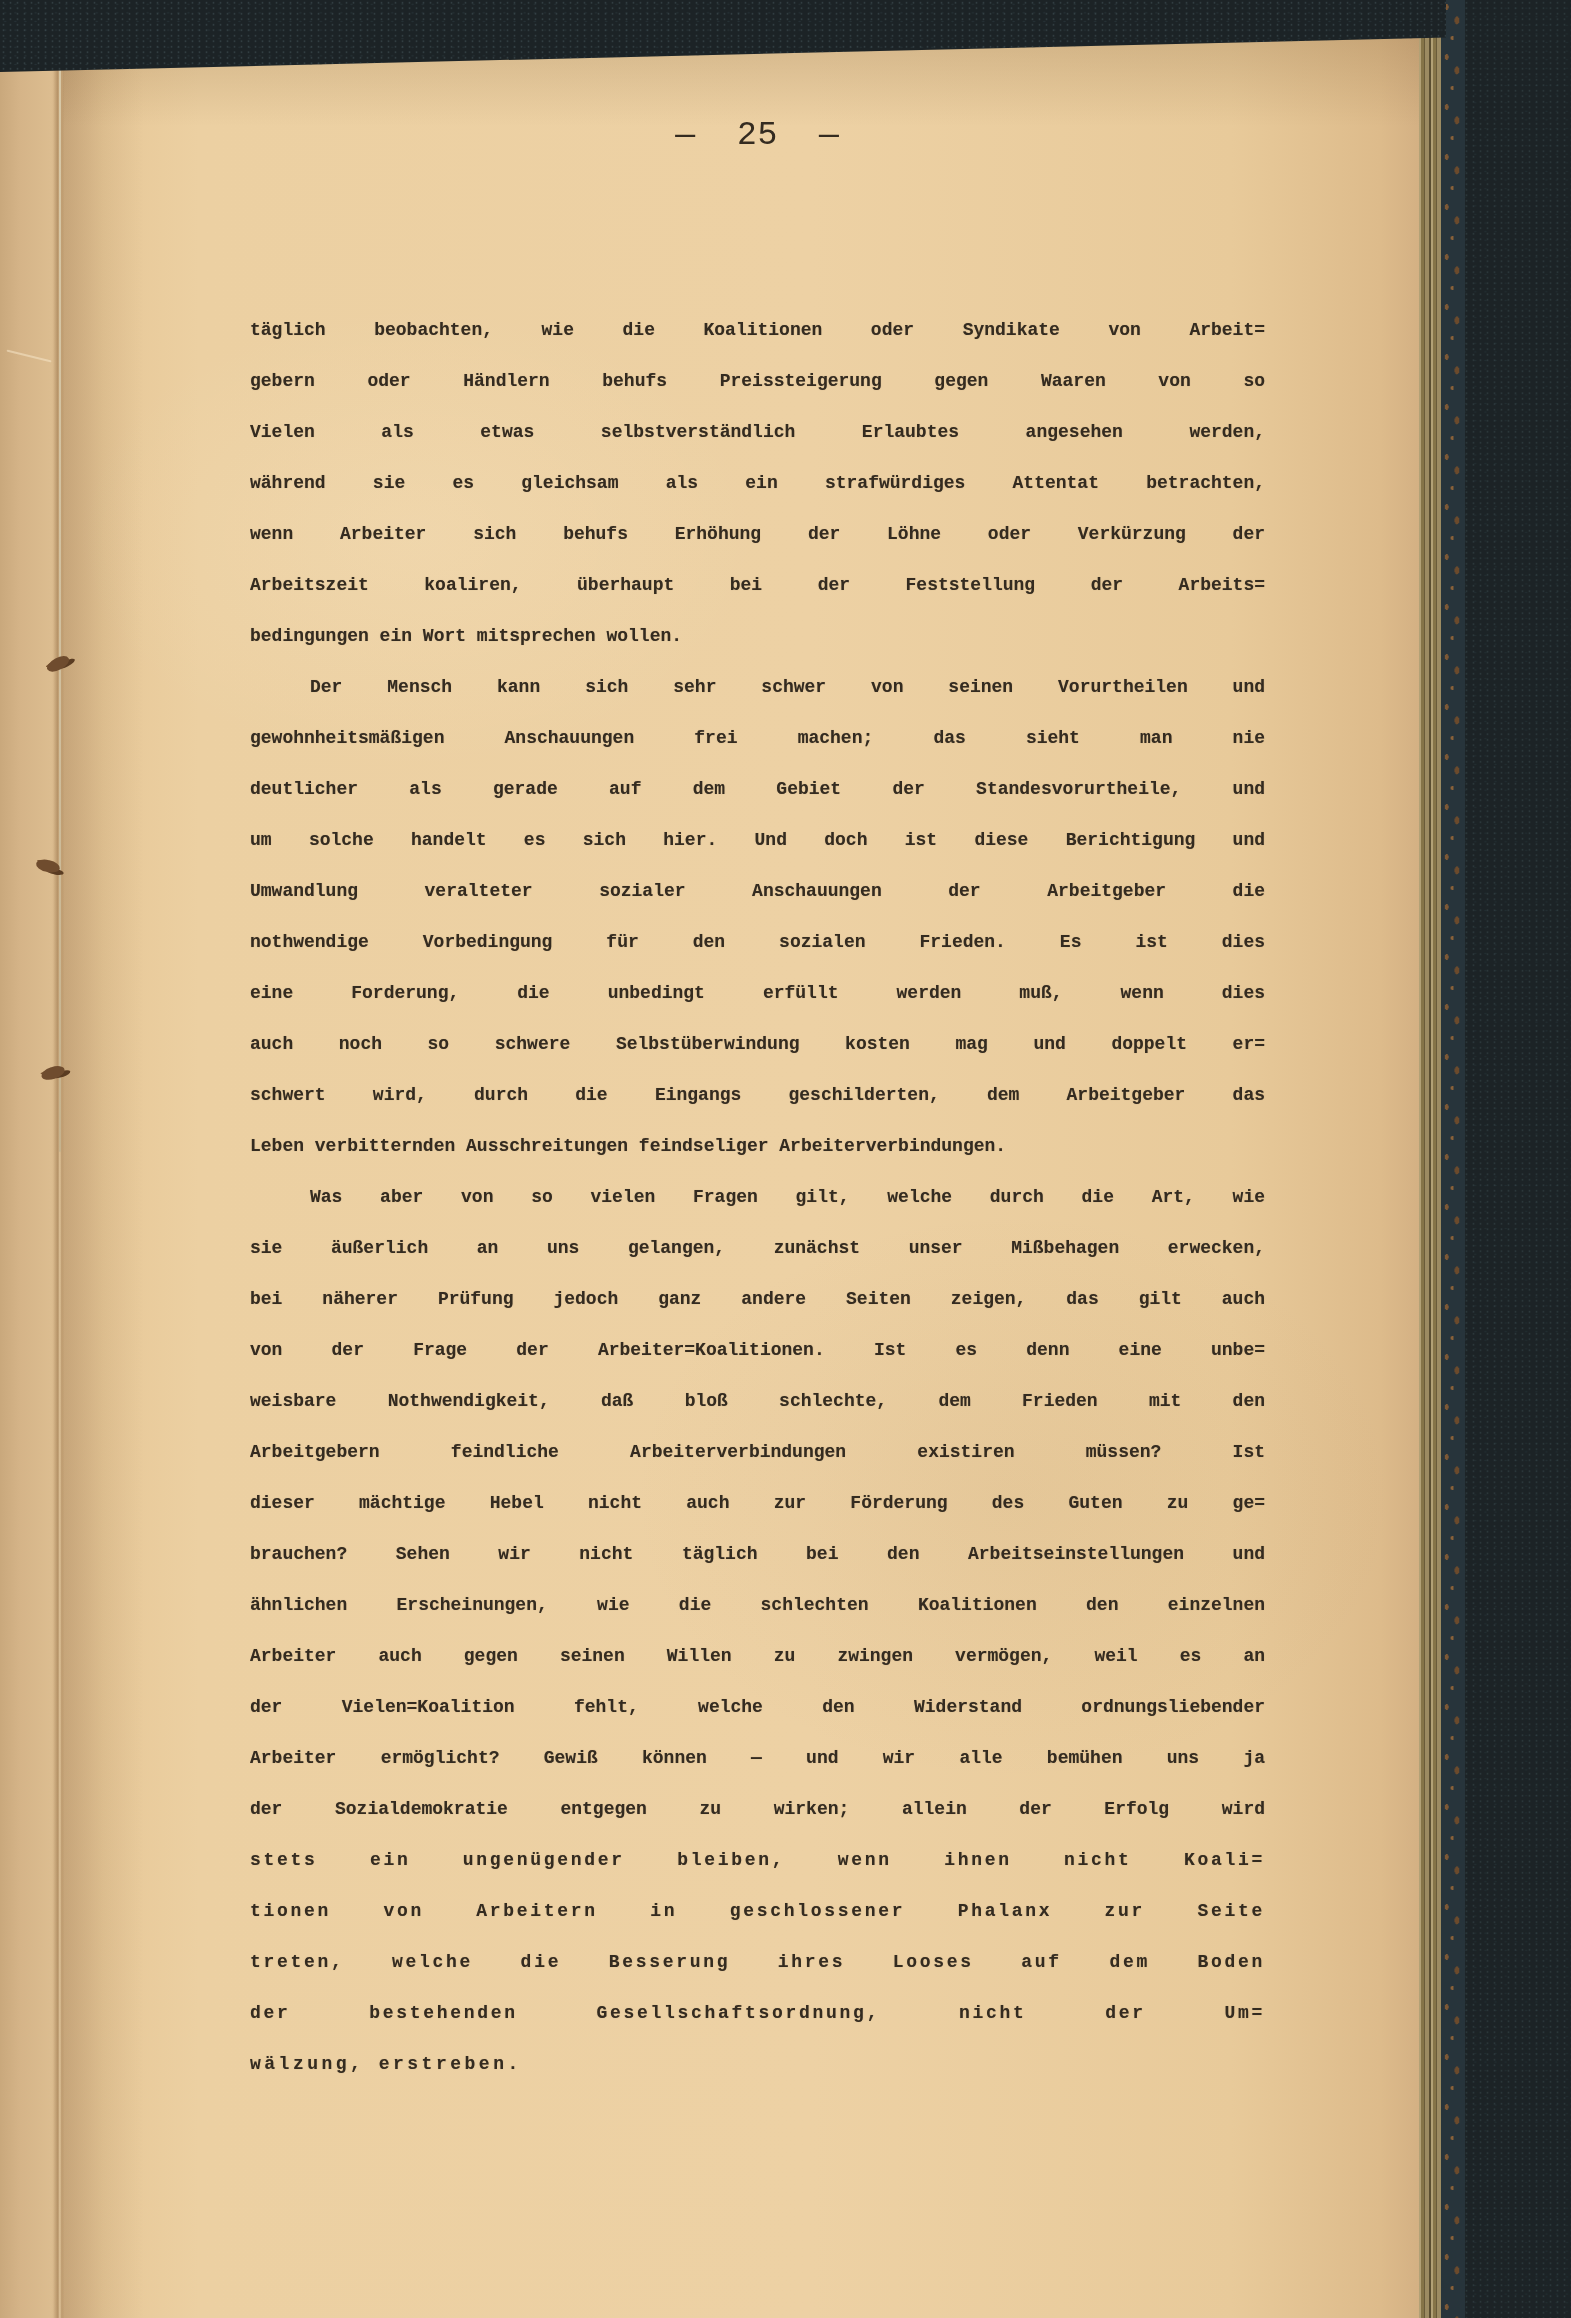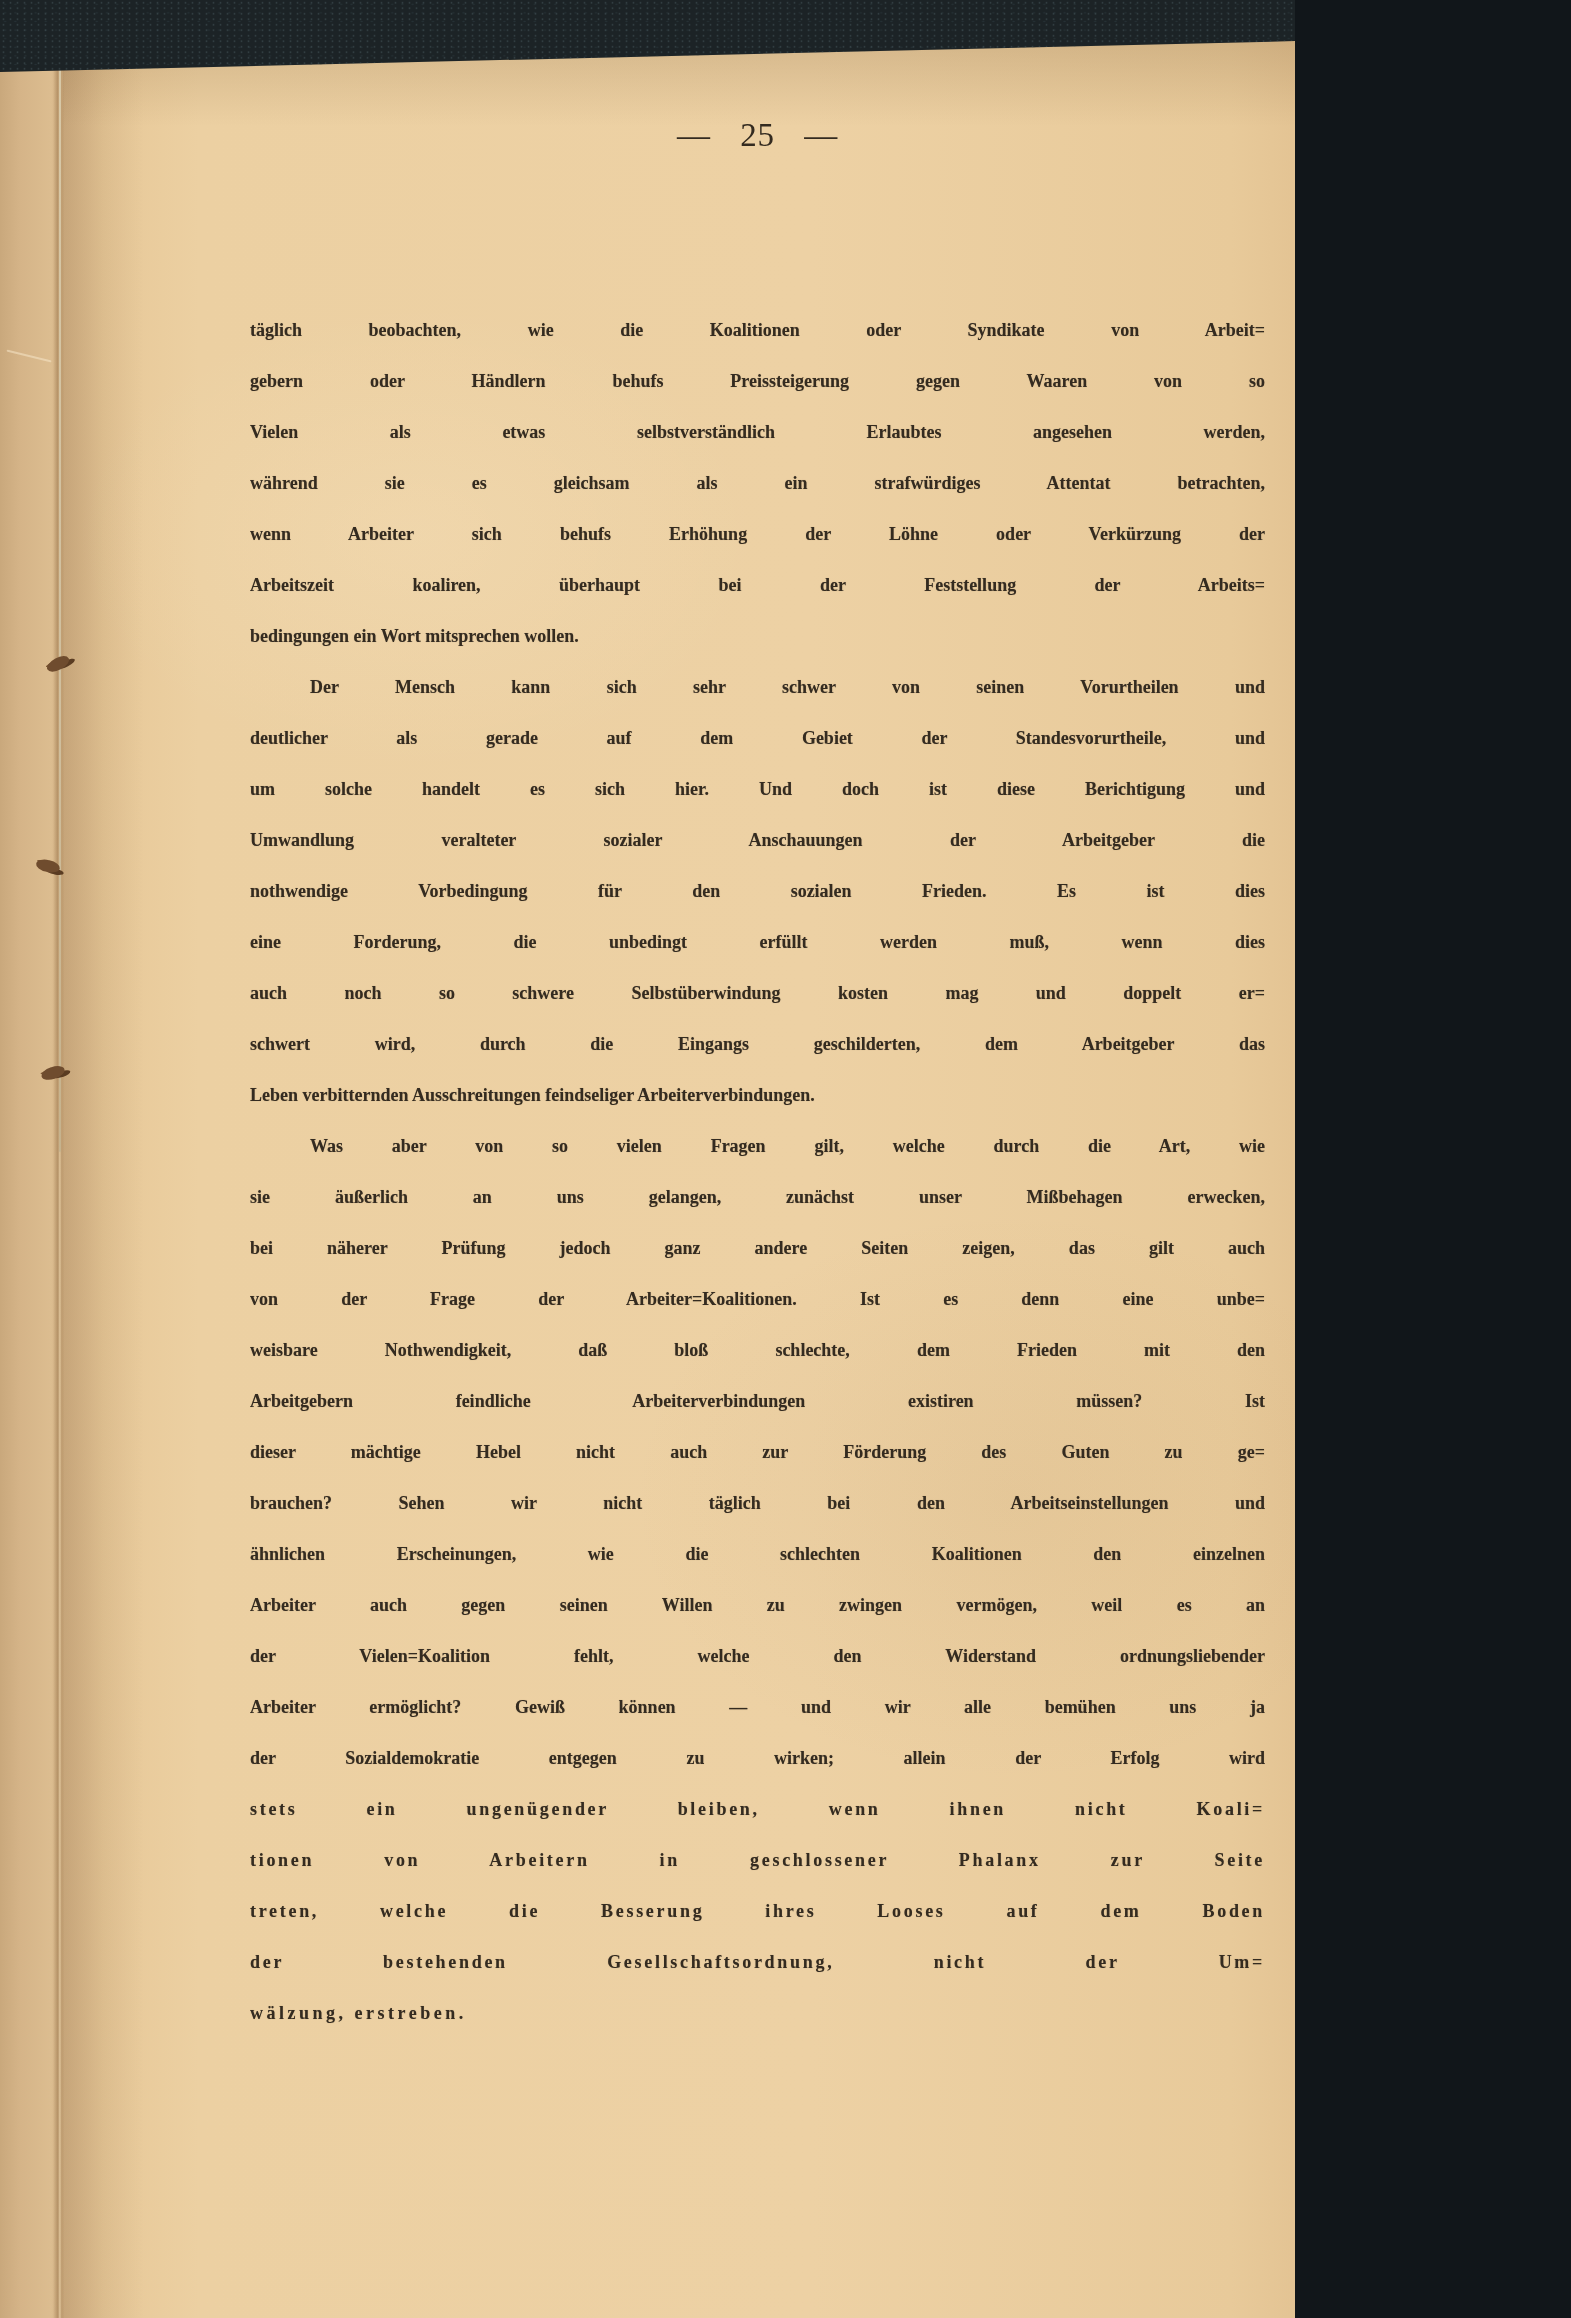--- a/index.html
+++ b/index.html
@@ -1,25 +1,25 @@
 <!DOCTYPE html>
 <html style="--paper: #ecd0a2; --paper_dark: #d8b689; --ink: #342b20; --background: #1c2326; --cover_blue: #27343b; --cover_brown: #7d5835; --edge_light: #b2a176; --edge_dark: #6a5c3a; --thread: #cfc0a0; --knot: #6f4c2e;font-size:12.6px"><head>
 <meta charset="utf-8">
 <style>
   html,body{margin:0;padding:0;background:#10151 7;}
   body{background:#11161a;}
   .scene{
-    position:relative;width:1295px;height:2319px;overflow:hidden;
+    position:relative;width:1571px;height:2319px;overflow:hidden;
     background-color:var(--background,#1c2326);
     background-image:
       radial-gradient(rgba(70,90,95,.35) 0.8px, transparent 1.3px),
       radial-gradient(rgba(40,55,60,.5) 0.8px, transparent 1.2px);
     background-size:7px 5.5px,10.2px 8.6px;
     background-position:0 0,3.1px 3.9px;
-    font-family:Liberation Serif, serif;
+    font-family:Liberation Mono, monospace;
   }
   
   .page-under{
     position:absolute;left:0;top:35px;width:68px;height:2284px;
     background:linear-gradient(90deg,#c9a87c 0,#d5b488 30%,#dcbd90 75%,#c6a376 100%);
   }
   
   .page{
     position:absolute;left:63px;top:35px;width:1358px;height:2284px;
     background:linear-gradient(90deg,#d9b88b 0,#e7c898 3%,var(--paper,#ecd0a2) 10%,#edd1a4 55%,#e8ca9a 86%,#ddbb8b 97%,#d3b083 100%);
@@ -123,20 +123,21 @@
 
   <div class="text-block">
       <div class="line">täglich beobachten, wie die Koalitionen oder Syndikate von Arbeit=</div>
       <div class="line">gebern oder Händlern behufs Preissteigerung gegen Waaren von so</div>
       <div class="line">Vielen als etwas selbstverständlich Erlaubtes angesehen werden,</div>
       <div class="line">während sie es gleichsam als ein strafwürdiges Attentat betrachten,</div>
       <div class="line">wenn Arbeiter sich behufs Erhöhung der Löhne oder Verkürzung der</div>
       <div class="line">Arbeitszeit koaliren, überhaupt bei der Feststellung der Arbeits=</div>
       <div class="line end">bedingungen ein Wort mitsprechen wollen.</div>
       <div class="line ind">Der Mensch kann sich sehr schwer von seinen Vorurtheilen und</div>
+      <div class="line">gewohnheitsmäßigen Anschauungen frei machen; das sieht man nie</div>
       <div class="line">deutlicher als gerade auf dem Gebiet der Standesvorurtheile, und</div>
       <div class="line">um solche handelt es sich hier. Und doch ist diese Berichtigung und</div>
       <div class="line">Umwandlung veralteter sozialer Anschauungen der Arbeitgeber die</div>
       <div class="line">nothwendige Vorbedingung für den sozialen Frieden. Es ist dies</div>
       <div class="line">eine Forderung, die unbedingt erfüllt werden muß, wenn dies</div>
       <div class="line">auch noch so schwere Selbstüberwindung kosten mag und doppelt er=</div>
       <div class="line">schwert wird, durch die Eingangs geschilderten, dem Arbeitgeber das</div>
       <div class="line end">Leben verbitternden Ausschreitungen feindseliger Arbeiterverbindungen.</div>
       <div class="line ind">Was aber von so vielen Fragen gilt, welche durch die Art, wie</div>
       <div class="line">sie äußerlich an uns gelangen, zunächst unser Mißbehagen erwecken,</div>

